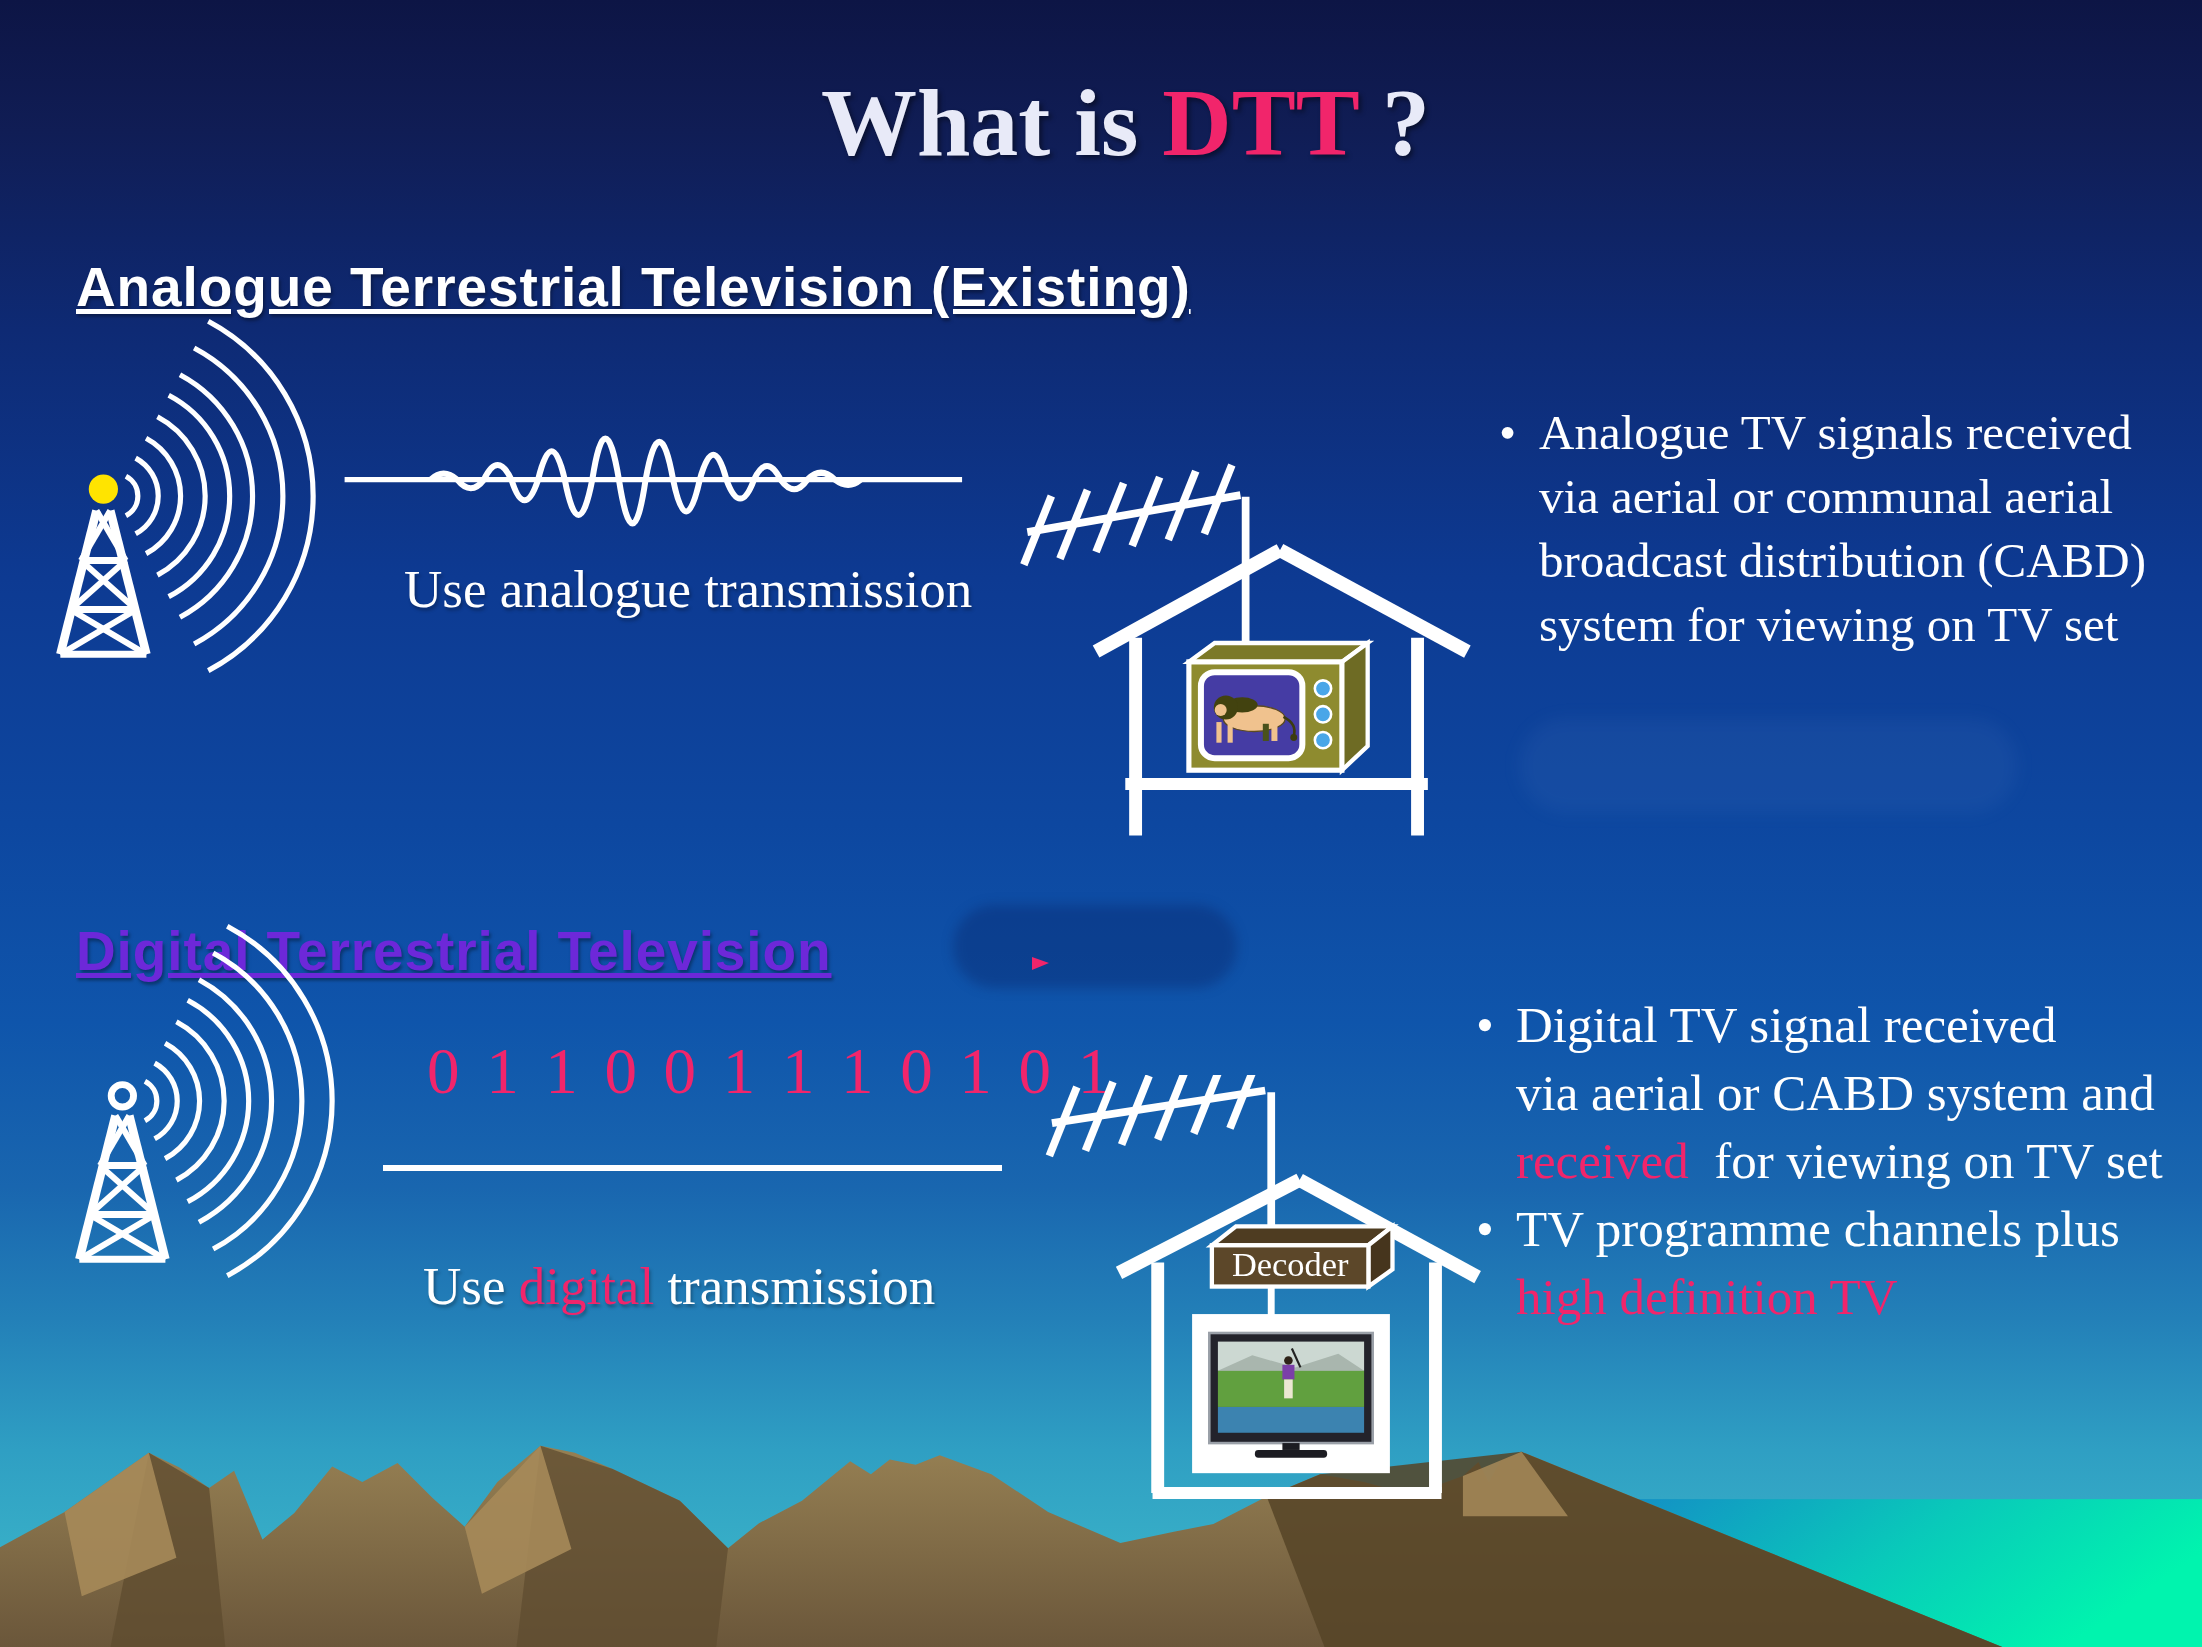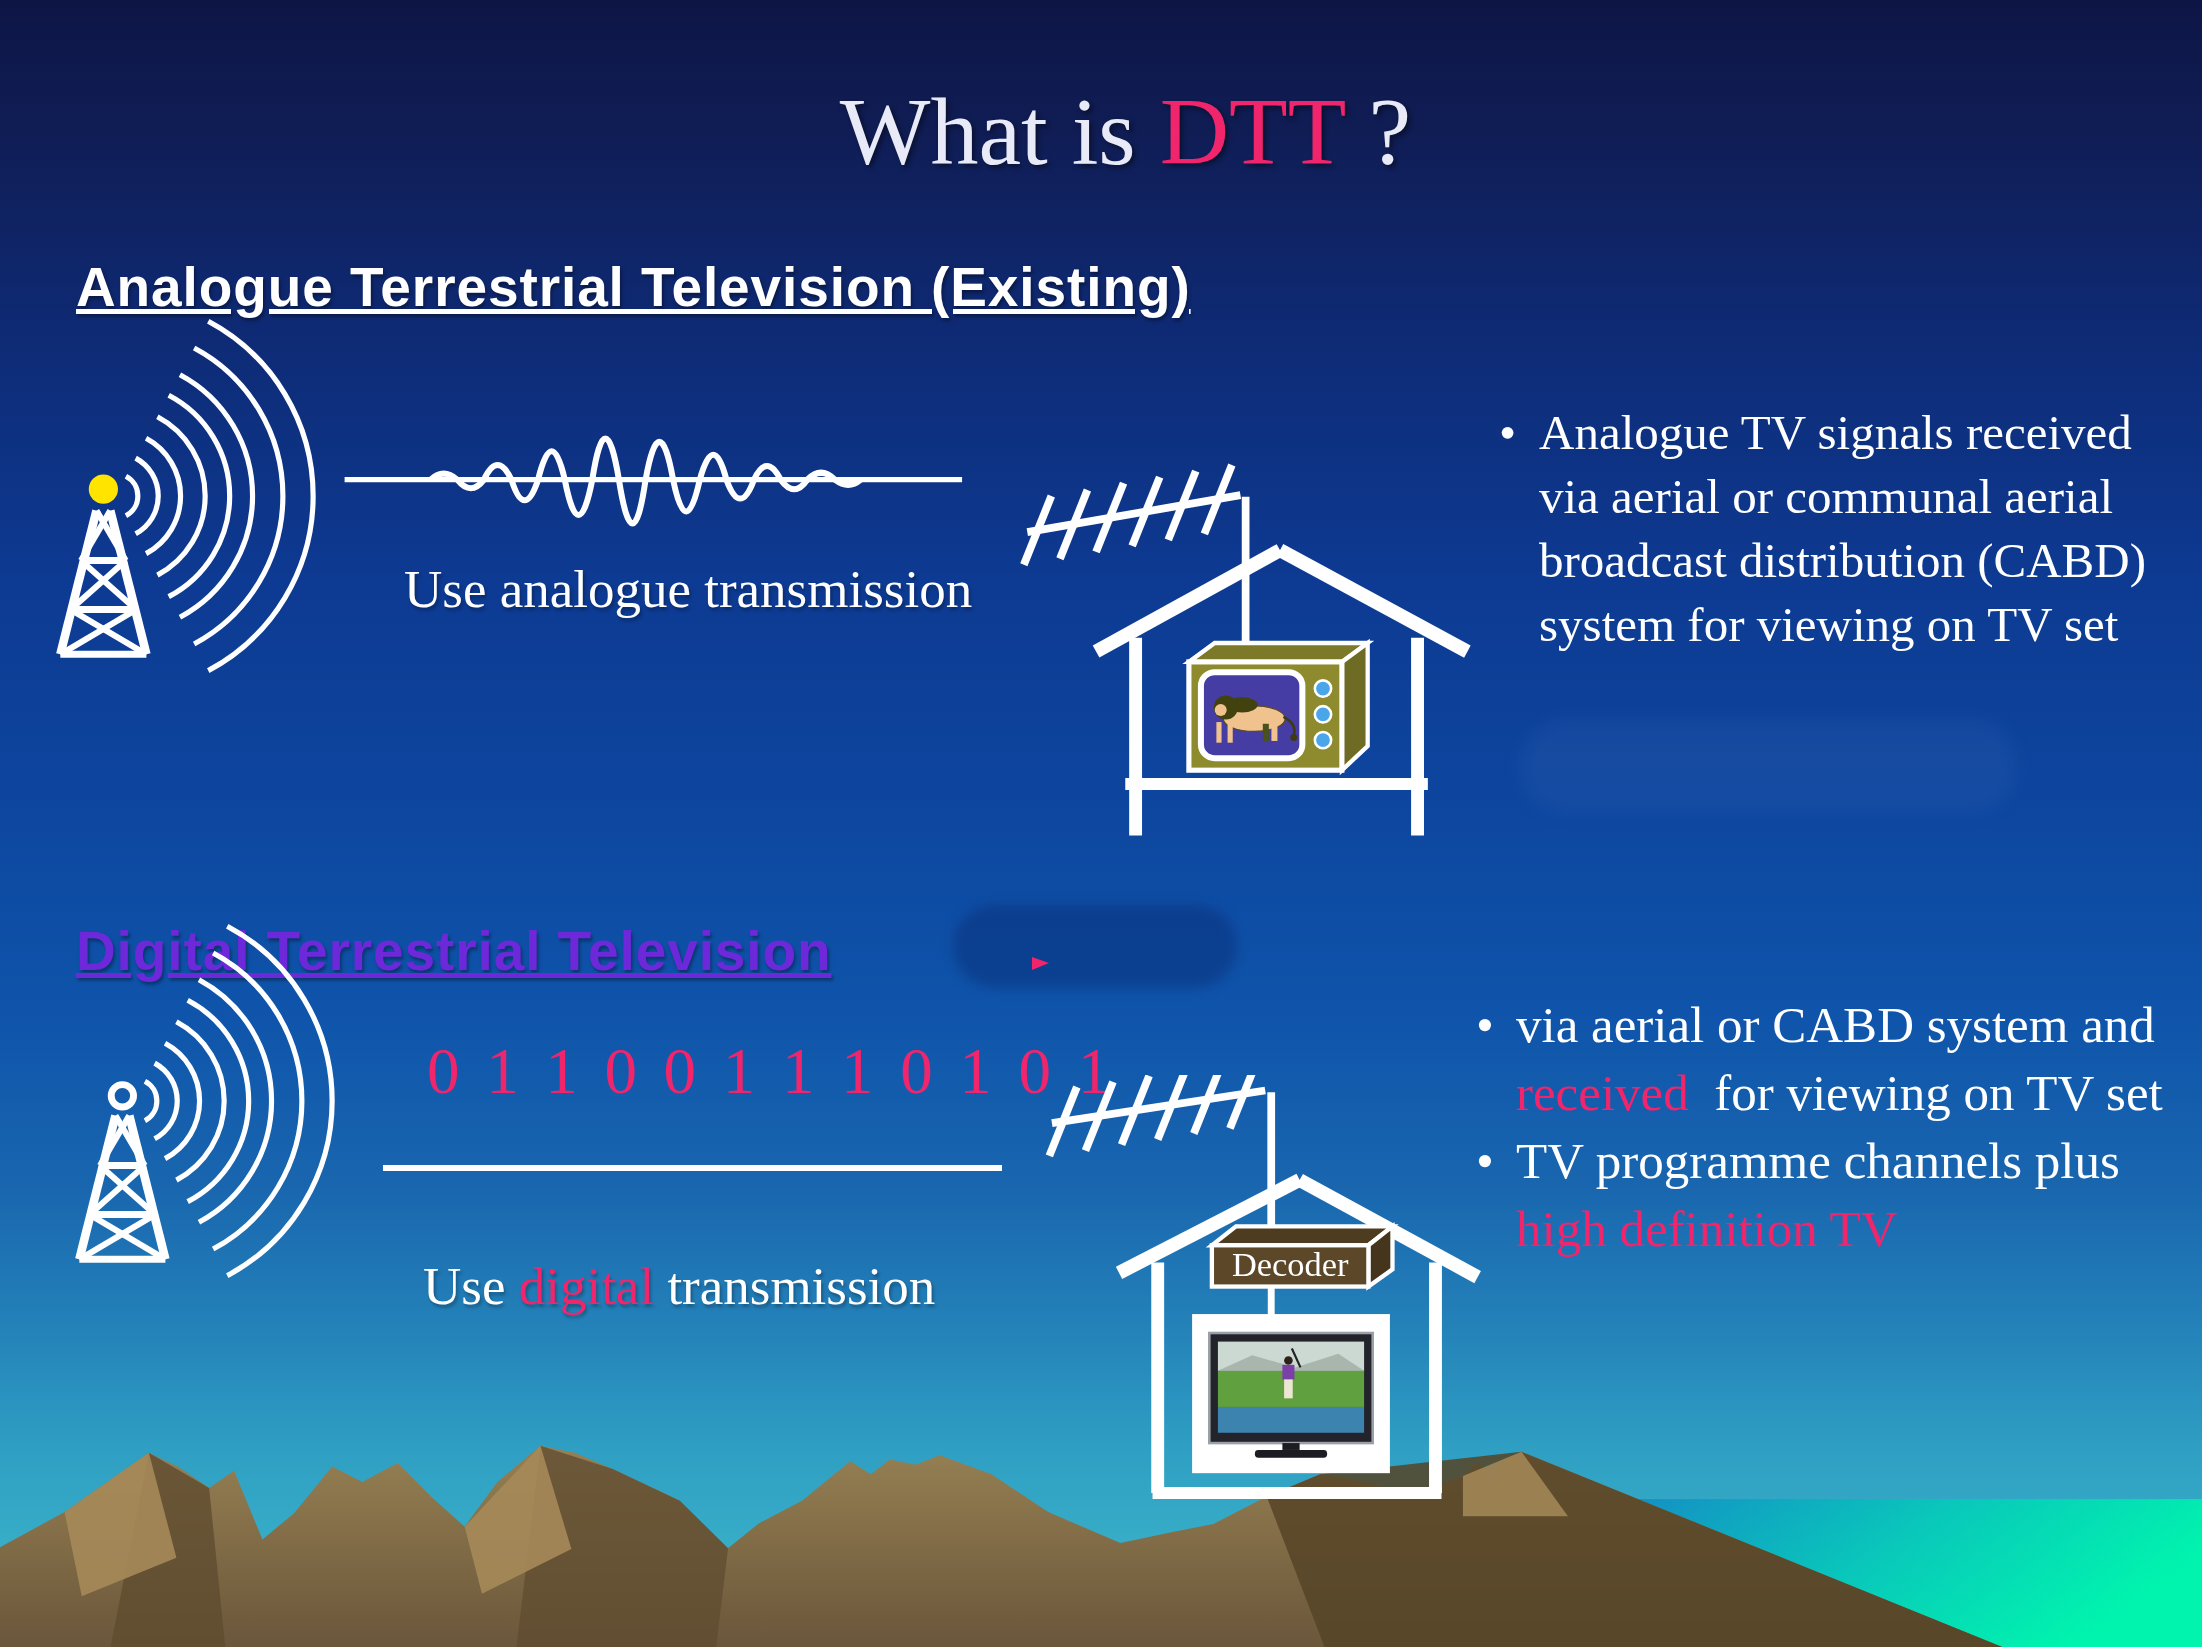--- a/index.html
+++ b/index.html
@@ -5,22 +5,22 @@
   html,body{margin:0;padding:0;}
   body{
     width:2203px;height:1648px;position:relative;overflow:hidden;
     background:linear-gradient(to bottom,
       #0d1545 0%, #101d55 8%, #0e2a74 20%, #0d3a92 35%, #0d47a0 50%,
       #0f55ab 62%, #1966af 72%, #2380b8 80%, #2f9fc3 88%, #3fbccb 100%);
     font-family:"Liberation Serif", serif;
   }
   .abs{position:absolute;}
   #slide-title{
-    top:76px;left:50%;transform:translateX(-50%);margin-left:24px;
-    font-size:96px;font-weight:normal;white-space:nowrap;
+    top:67px;left:50%;transform:translateX(-50%);margin-left:24px;
+    font-size:96px;font-weight:bold;white-space:nowrap;
     color:#e8eaf8;text-shadow:2.6px 3.4px 5.2px rgba(0,0,0,.45);
   }
   #slide-title .accent{color:#f1256b;}
   .section-heading{
     font-family:"Liberation Sans", sans-serif;font-weight:bold;
     font-size:55px;white-space:nowrap;letter-spacing:0.9px;
     text-shadow:1.7px 2.6px 3.4px rgba(0,0,0,.35);
     text-decoration:underline;
   }
   #analogue-heading{left:76px;top:255px;color:#ffffff;}
@@ -243,20 +243,20 @@
       <path d="M296,318 L306,340" stroke="#222222" stroke-width="2.5"></path>
       <rect x="285" y="337" width="14" height="17" fill="#7b3fa8"></rect>
       <rect x="287" y="354" width="10" height="22" fill="#ece7d2"></rect>
     </g>
     <rect x="285" y="428" width="20" height="8" fill="#1c1c22"></rect>
     <rect x="253" y="436" width="84" height="9" rx="4" fill="#1c1c22"></rect>
   </g>
 </svg>
 
 <div class="abs bullet-block" id="digital-bullets">
-  <div class="bullet-line"><span class="bullet-marker">•</span></div>
+  <div class="bullet-line"><span class="bullet-marker">•</span><span>Digital TV signal received</span></div>
   <div class="bullet-line"><span>via aerial or CABD system and</span></div>
   <div class="bullet-line"><span class="pink">received</span><span>&nbsp; for viewing on TV set</span></div>
   <div class="bullet-line"><span class="bullet-marker">•</span></div>
   <div class="bullet-line"><span>TV programme channels plus</span></div>
   <div class="bullet-line"><span class="pink">high definition TV</span></div>
 </div>
 
 
 </body></html>

